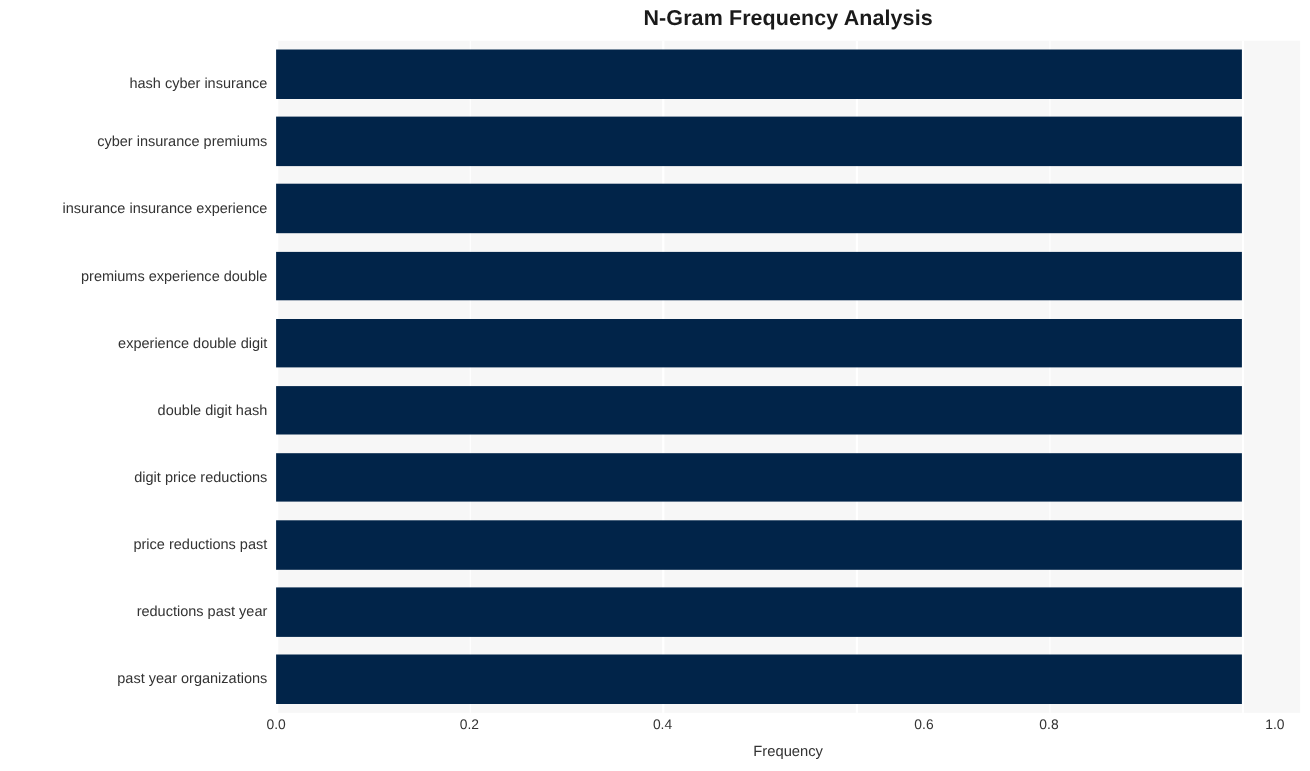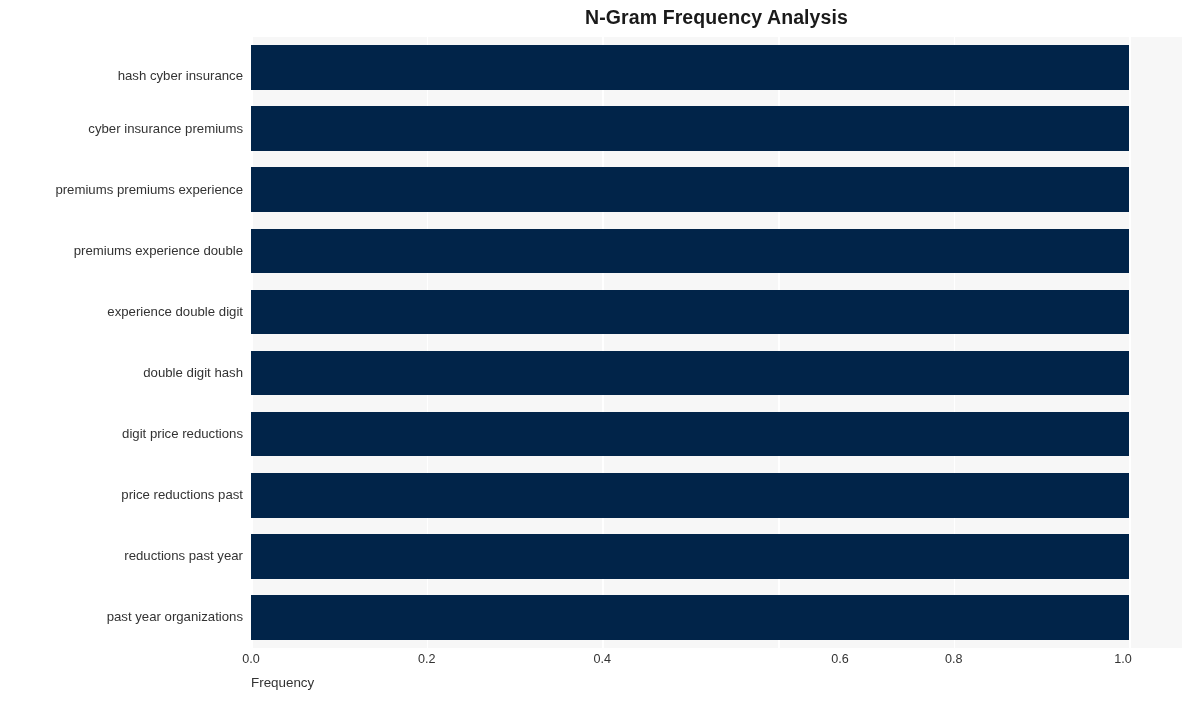--- a/index.html
+++ b/index.html
@@ -102,21 +102,21 @@
     transform: translateX(-50%);
     font-size: 12.6px;
     color: #333333;
     white-space: nowrap;
   }
   #x-axis-label {
     position: absolute;
     left: 251px;
     top: 675px;
     width: 931px;
-    text-align: left;
+    text-align: center;
     font-size: 13.4px;
     color: #333333;
     white-space: nowrap;
   }
 </style>
 </head>
 <body>
 
 <div id="chart-title">N-Gram Frequency Analysis</div>
 
@@ -159,32 +159,32 @@
       </div>
       <div class="bar-row" style="top: 558.15px;">
         <div class="bar" title="past year organizations" style="width: 878.302px; background: rgb(1, 36, 73);"></div>
       </div>
     </div>
 </div>
 
 <div id="y-labels">
     <div class="y-label" style="top: 32px;">hash cyber insurance</div>
     <div class="y-label" style="top: 84.65px; padding-left: 16px;">cyber insurance premiums</div>
-    <div class="y-label" style="top: 145.75px;">premiums premiums experience</div>
+    <div class="y-label" style="top: 145.75px;">insurance insurance experience</div>
     <div class="y-label" style="top: 206.85px;">premiums experience double</div>
     <div class="y-label" style="top: 267.95px; text-align: right;">experience double digit</div>
     <div class="y-label" style="top: 329.05px;">double digit hash</div>
     <div class="y-label" style="top: 390.15px;">digit price reductions</div>
     <div class="y-label" style="top: 451.25px;">price reductions past</div>
     <div class="y-label" style="top: 512.35px;">reductions past year</div>
     <div class="y-label" style="top: 573.45px;">past year organizations</div>
   </div>
 
 <div id="x-ticks">
     <div class="x-tick" style="left: 0px;">0.0</div>
     <div class="x-tick" style="left: 175.66px;">0.2</div>
     <div class="x-tick" style="left: 351.321px;">0.4</div>
     <div class="x-tick" style="left: 541px; margin-left: 48px;">0.6</div>
     <div class="x-tick" style="left: 702.642px;">0.8</div>
-    <div class="x-tick" style="left: 872px;">1.0</div>
+    <div class="x-tick" style="left: 908px;">1.0</div>
   </div>
 
 <div id="x-axis-label">Frequency</div>
 
 </body></html>

